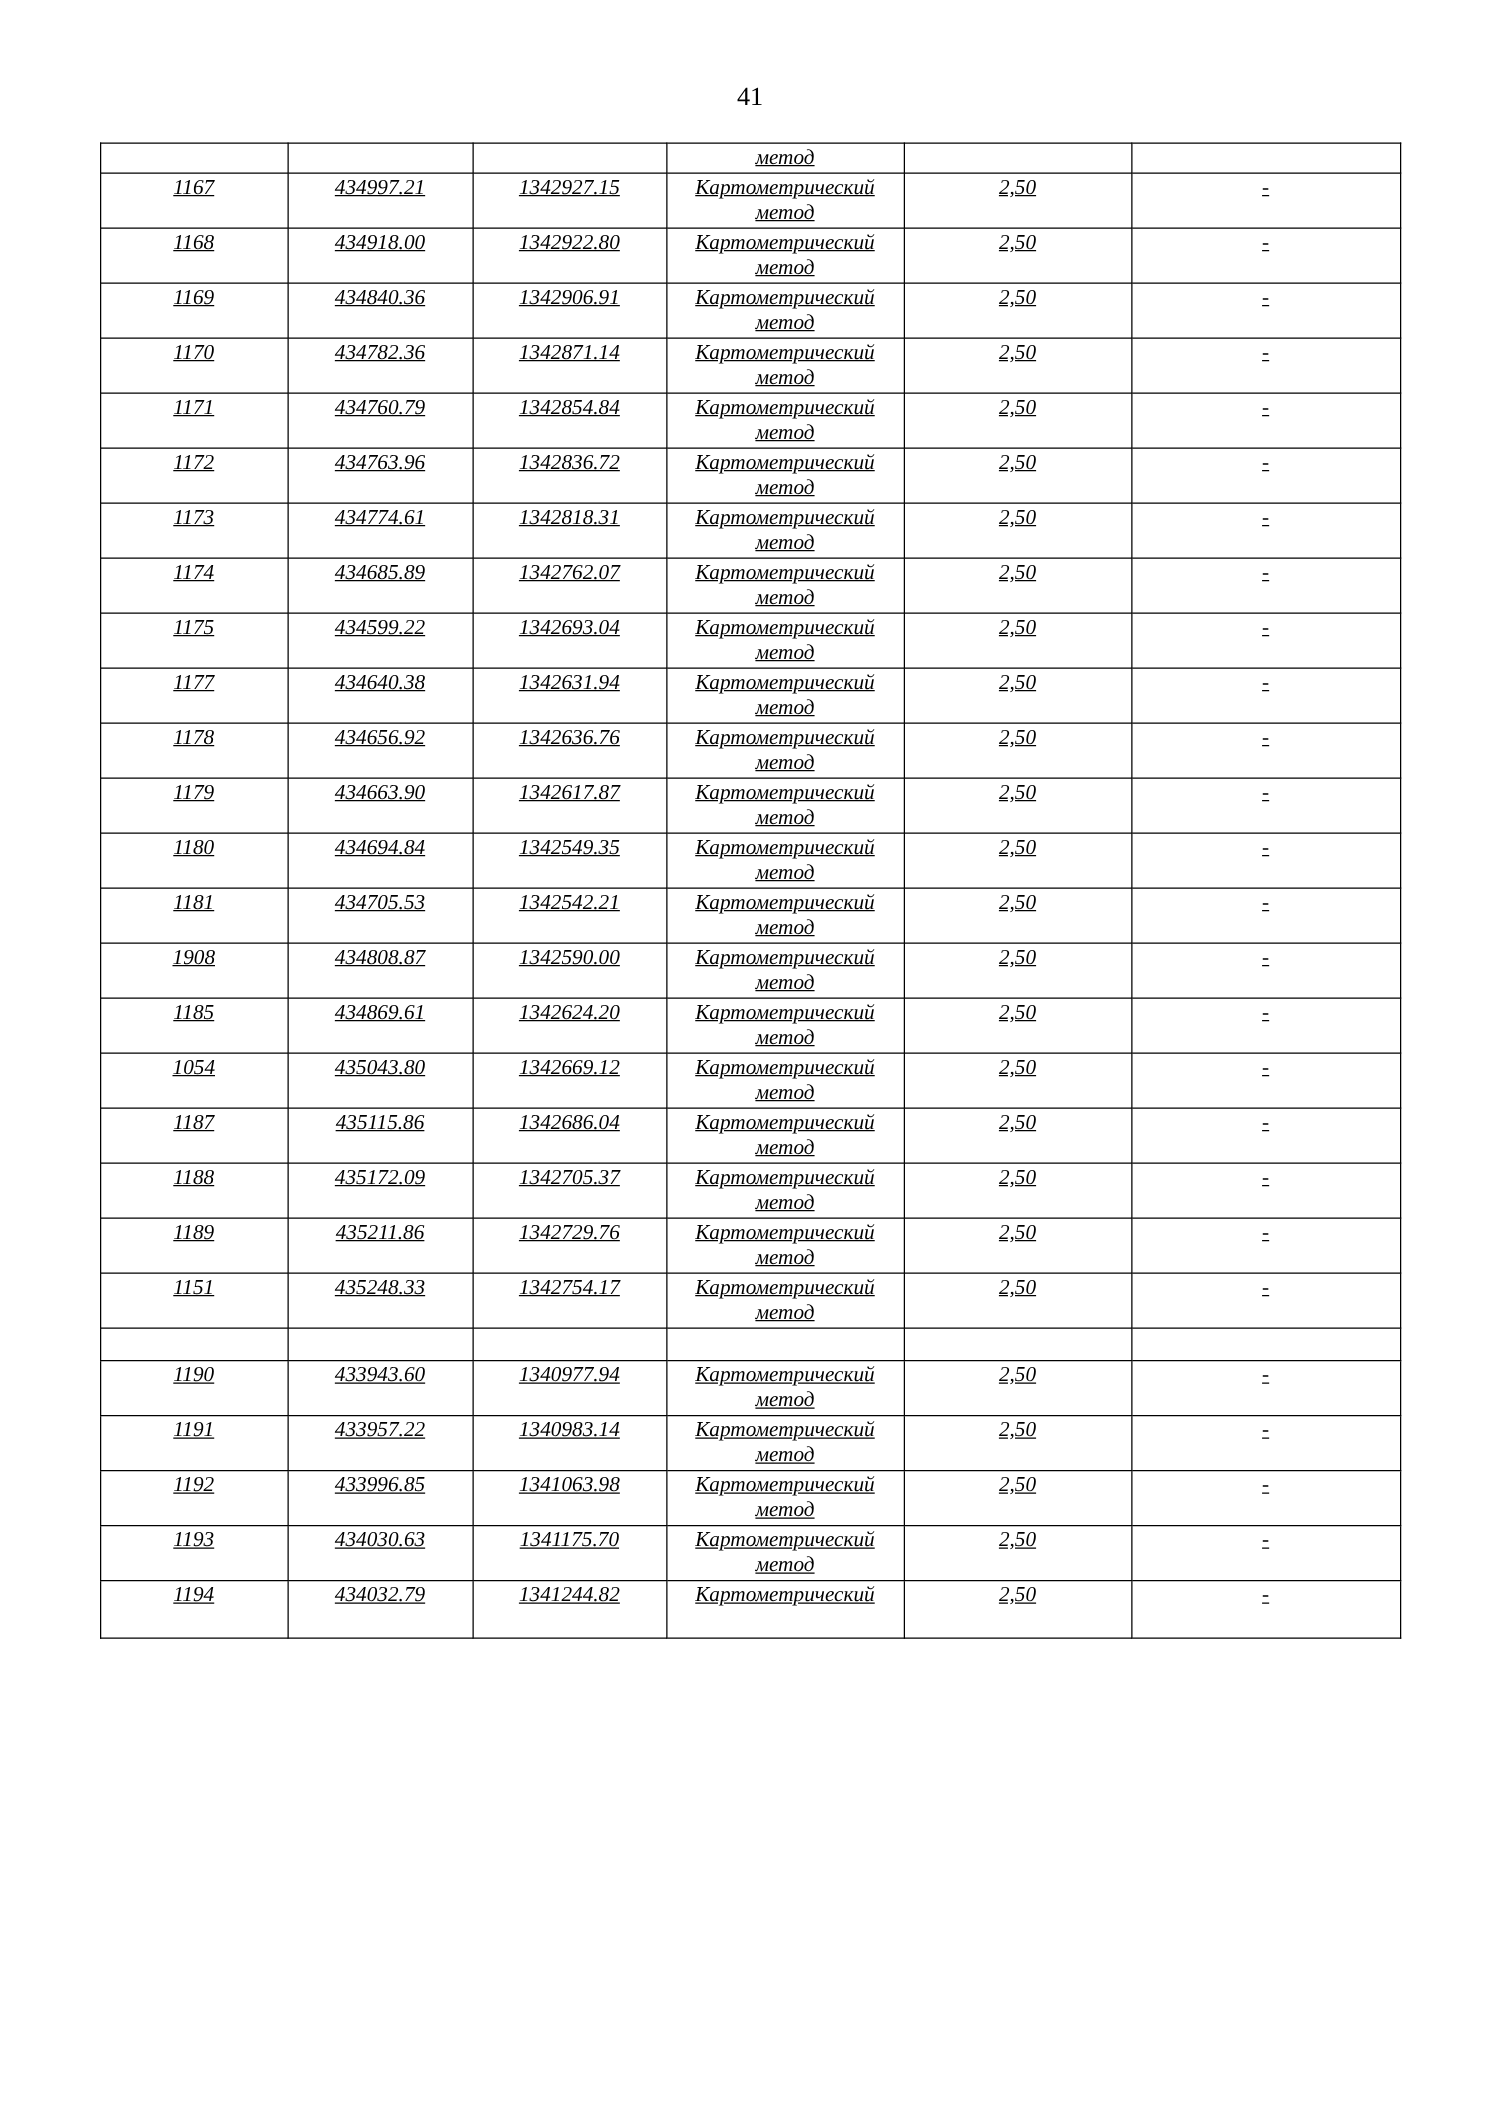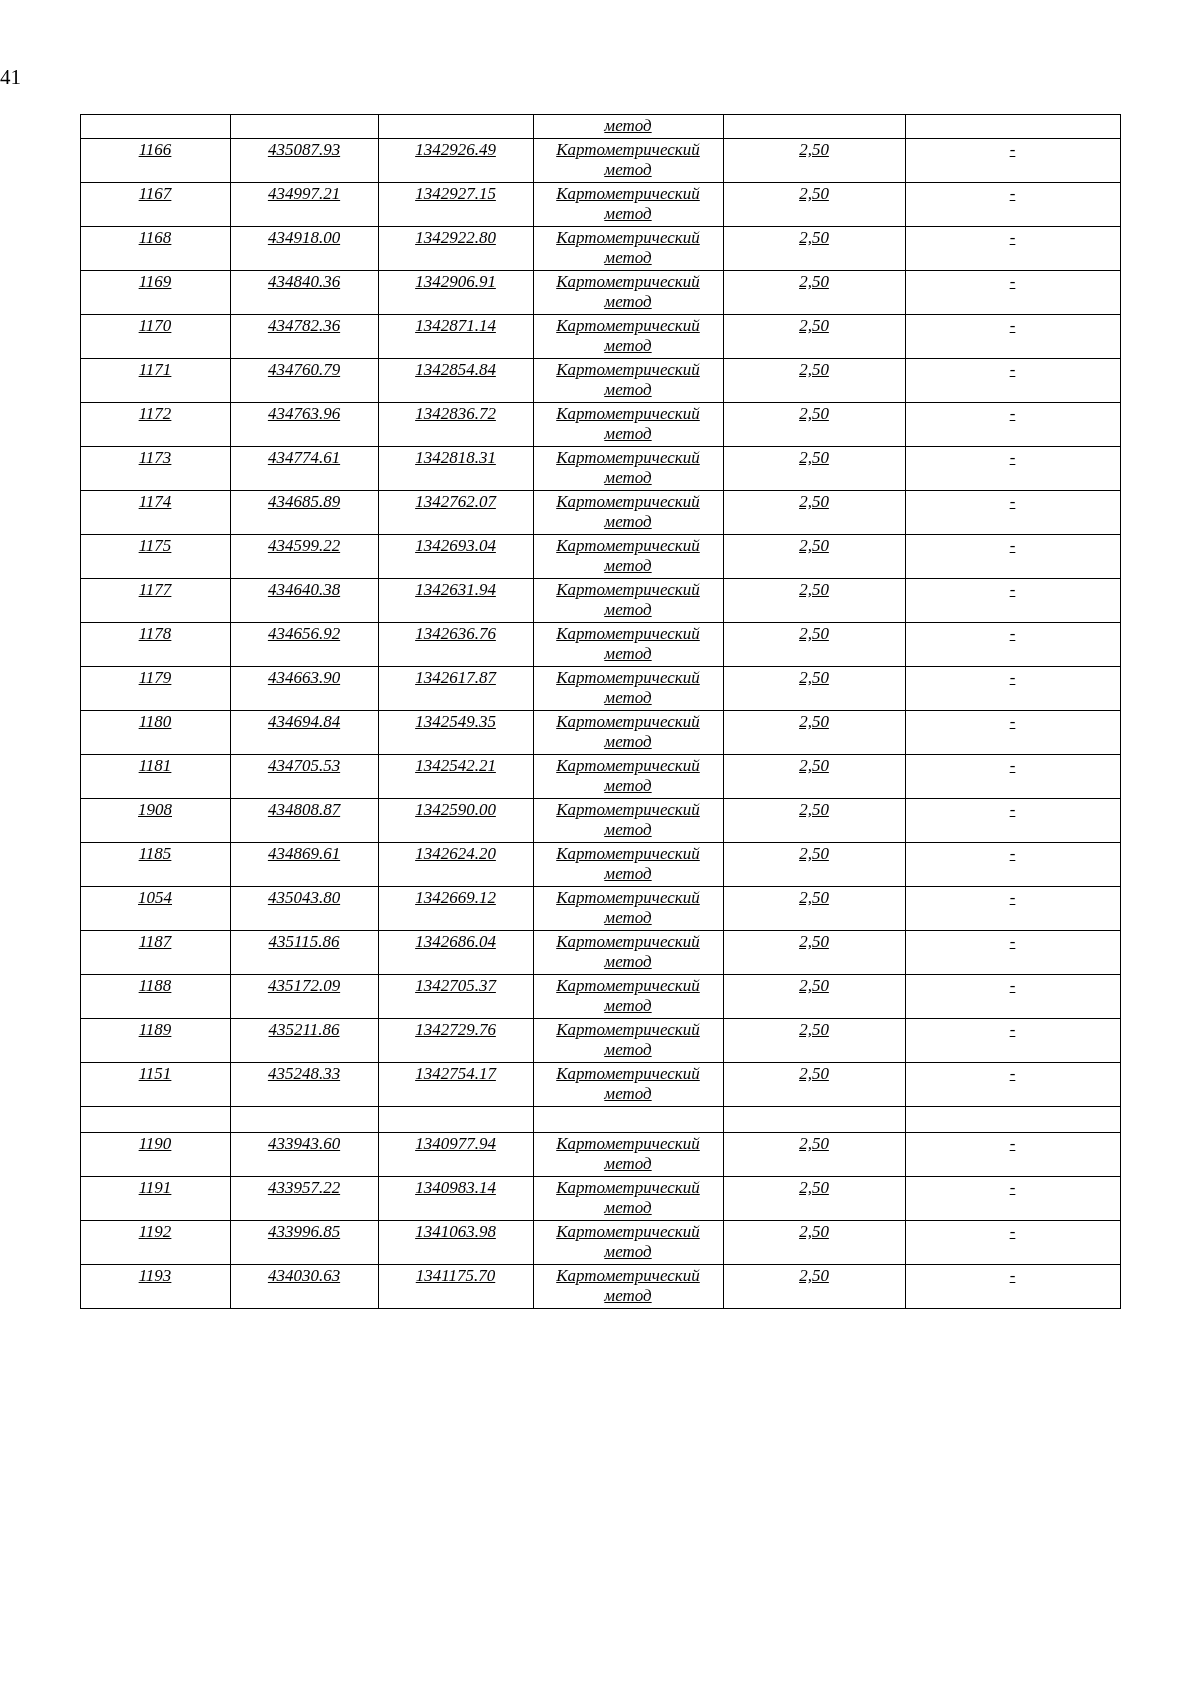--- a/index.html
+++ b/index.html
@@ -6,21 +6,21 @@
   body {
     width: 1200px;
     height: 1698px;
     background: #ffffff;
     color: #000000;
     font-family: "Liberation Serif", serif;
     overflow: hidden;
   }
   .page-number {
     padding-top: 64px;
-    text-align: left;
+    text-align: center;
     font-size: 21px;
     line-height: 26px;
     font-style: normal;
   }
   table.coords {
     border-collapse: collapse;
     table-layout: fixed;
     width: 1040px;
     margin: 24px auto 0 auto;
     text-decoration: underline;
@@ -66,41 +66,20 @@
           <td></td>
           <td></td>
           <td>
             <div>метод</div>
           </td>
           <td></td>
           <td class="note-cell"></td>
         </tr>
         <tr class="point-row">
           <td>
-            <div>1166</div>
-          </td>
-          <td>
-            <div>435087.93</div>
-          </td>
-          <td>
-            <div>1342926.49</div>
-          </td>
-          <td>
-            <div>Картометрический</div>
-            <div>метод</div>
-          </td>
-          <td>
-            <div>2,50</div>
-          </td>
-          <td class="note-cell">
-            <div>-</div>
-          </td>
-        </tr>
-        <tr class="point-row">
-          <td>
             <div>1167</div>
           </td>
           <td>
             <div>434997.21</div>
           </td>
           <td>
             <div>1342927.15</div>
           </td>
           <td>
             <div>Картометрический</div>
@@ -610,20 +589,40 @@
           </td>
           <td>
             <div>434030.63</div>
           </td>
           <td>
             <div>1341175.70</div>
           </td>
           <td>
             <div>Картометрический</div>
             <div>метод</div>
+          </td>
+          <td>
+            <div>2,50</div>
+          </td>
+          <td class="note-cell">
+            <div>-</div>
+          </td>
+        </tr>
+        <tr class="point-row clipped-row">
+          <td>
+            <div>1194</div>
+          </td>
+          <td>
+            <div>434032.79</div>
+          </td>
+          <td>
+            <div>1341244.82</div>
+          </td>
+          <td>
+            <div>Картометрический</div>
           </td>
           <td>
             <div>2,50</div>
           </td>
           <td class="note-cell">
             <div>-</div>
           </td>
         </tr>
       </tbody>
   </table>

